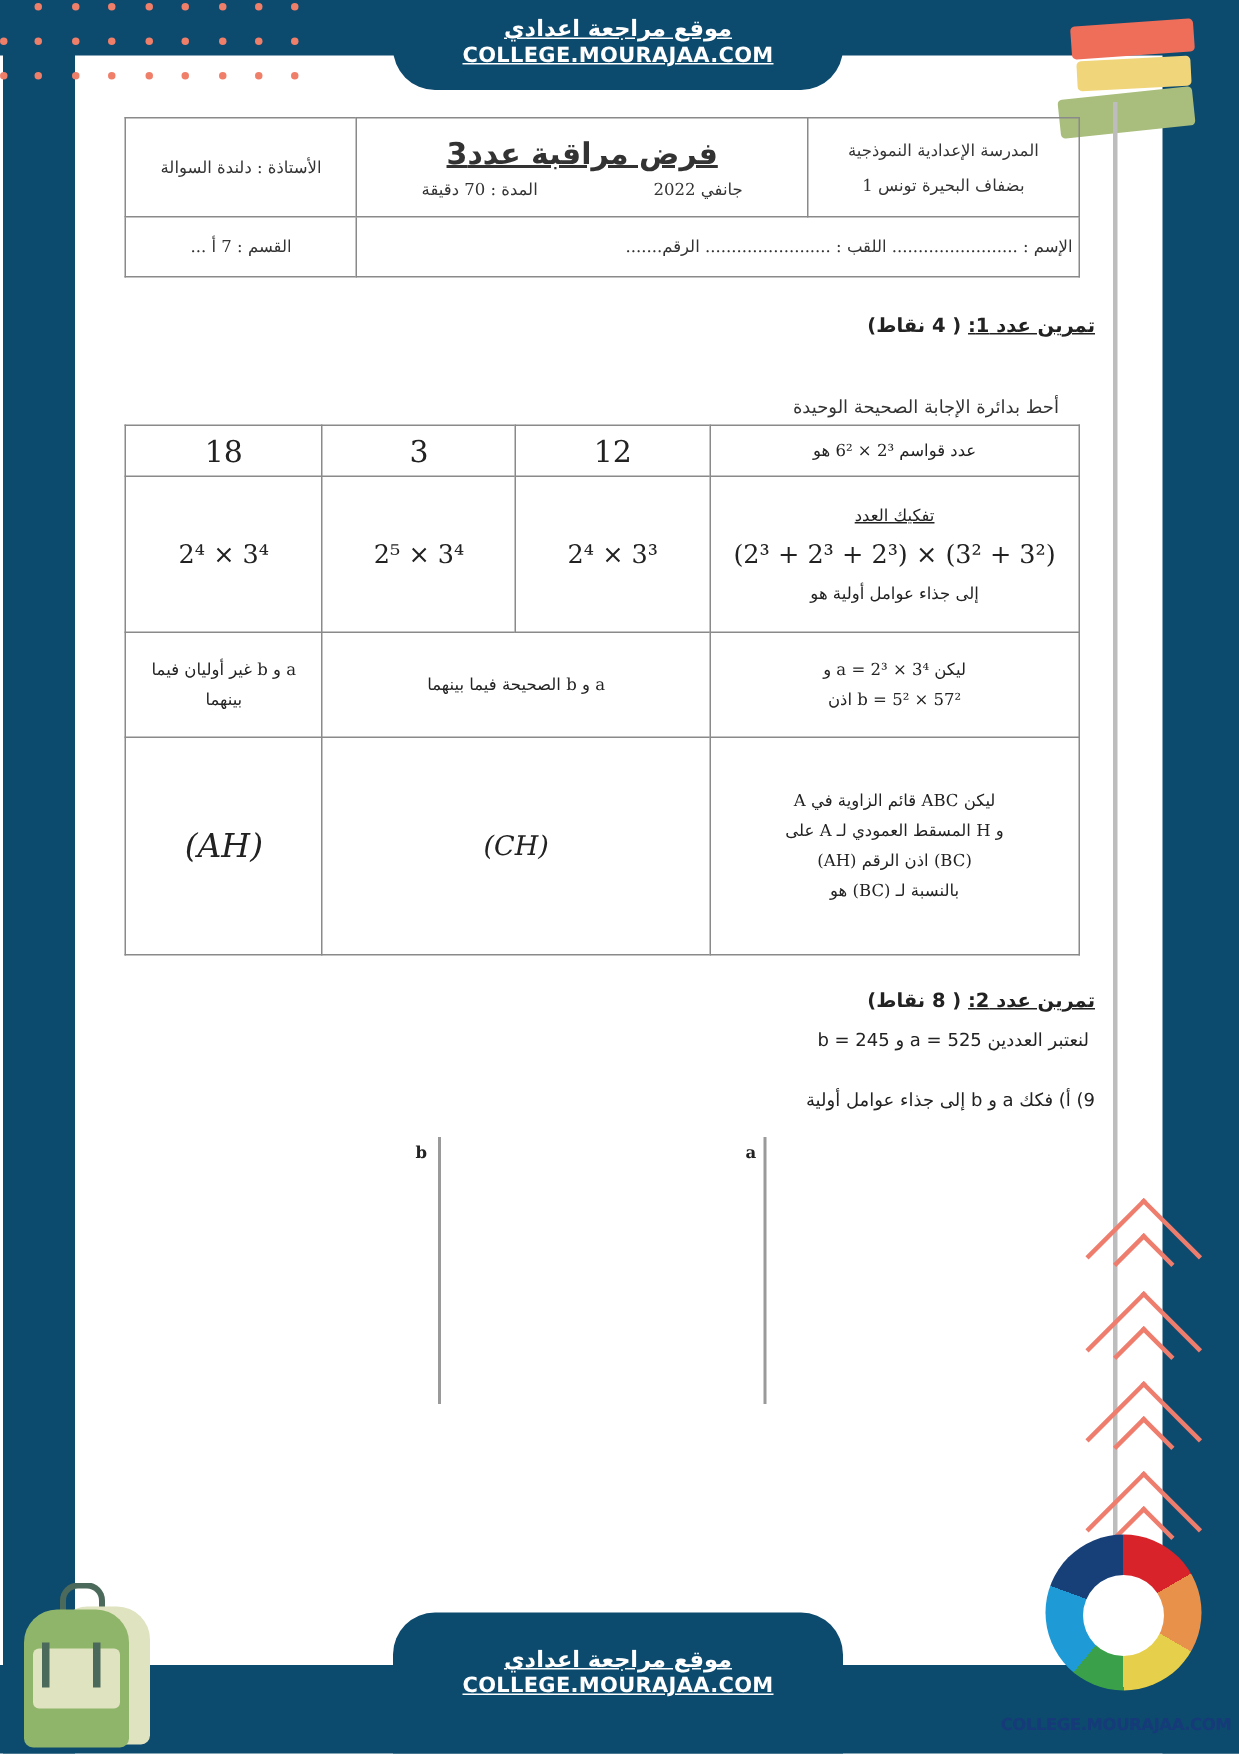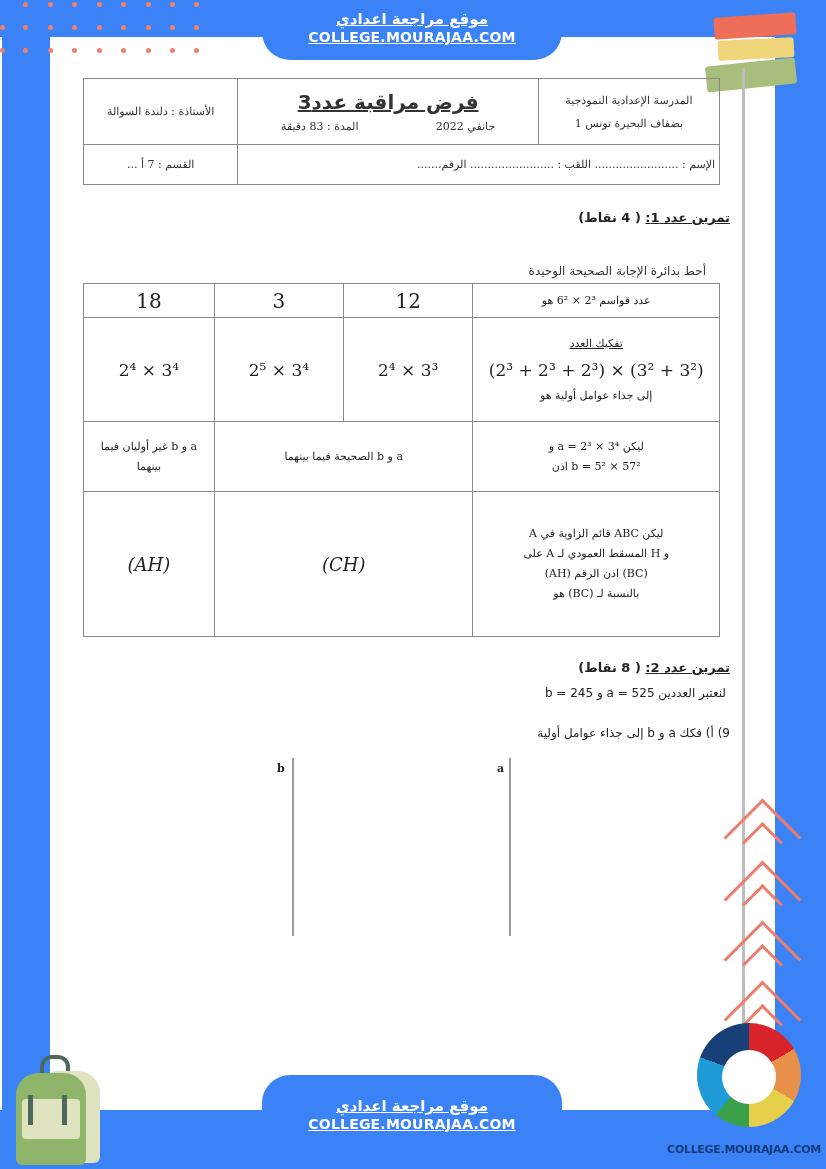--- a/index.html
+++ b/index.html
@@ -1,17 +1,17 @@
 <!DOCTYPE html>
 <html><head>
 <meta charset="utf-8">
 <style>
   html, body { margin:0; padding:0; }
   body { width:826px; height:1169px; position:relative; overflow:hidden; background:#ffffff; font-family:"DejaVu Serif", serif; color:#222; }
-  .green { background:#3b82f6; }
+  .green { background:#0c4a6e; }
   .abs { position:absolute; }
   
   #top-band { left:0; top:0; width:826px; height:37px; }
   #left-strip { left:2px; top:0; width:48px; height:1169px; }
   #right-strip { left:775px; top:0; width:51px; height:1169px; }
   #bottom-band { left:0; top:1110px; width:826px; height:59px; }
   .dot { position:absolute; width:5px; height:5px; border-radius:50%; background:#f07f6a; }
   
   #header-tab { left:262px; top:0; width:300px; height:60px; border-radius:0 0 28px 28px; text-align:center; color:#fff; }
   #footer-tab { left:262px; top:1075px; width:300px; height:94px; border-radius:28px 28px 0 0; text-align:center; color:#fff; }
@@ -102,21 +102,21 @@
   <tbody>
       <tr style="height:66px">
     <td style="width:180px">
       <div>المدرسة الإعدادية النموذجية</div>
       <div style="margin-top:10px">بضفاف البحيرة تونس 1</div>
     </td>
     <td style="width:305px">
       <div class="title-exam">فرض مراقبة عدد3</div>
       <div style="display:flex;justify-content:space-around;margin-top:6px;direction:rtl">
         <span>جانفي 2022</span>
-        <span>المدة : 83 دقيقة</span>
+        <span>المدة : 70 دقيقة</span>
       </div>
     </td>
     <td style="width:152px">الأستاذة : دلندة السوالة</td>
   </tr>
   <tr style="height:40px">
     <td colspan="2" style="text-align:right">الإسم : ........................ اللقب : ........................ الرقم.......</td>
     <td>القسم : 7 أ ...</td>
   </tr>
 </tbody>
   </table>
@@ -154,21 +154,21 @@
     <td class="q">a و b غير أوليان فيما بينهما</td>
   </tr>
   <tr style="height:145px">
     <td class="q">
       <div>ليكن ABC قائم الزاوية في A</div>
       <div>و H المسقط العمودي لـ A على</div>
       <div>(BC) اذن الرقم (AH)</div>
       <div>بالنسبة لـ (BC) هو</div>
     </td>
     <td colspan="2" class="math mi" style="font-size:18px">(CH)</td>
-    <td class="math mi" style="font-size:18px">(AH)</td>
+    <td class="math mi" style="font-size:22px">(AH)</td>
   </tr>
 </tbody>
   </table>
 
 <div class="abs ex-title" style="top:660px">
   <u>تمرين عدد 2:</u>
   <span>( 8 نقاط)</span>
 </div>
 <div class="abs ex2-line" style="top:686px;right:100px">لنعتبر العددين a = 525 و b = 245</div>
 <div class="abs ex2-line" style="top:726px;right:96px">9) أ) فكك a و b إلى جذاء عوامل أولية</div>

